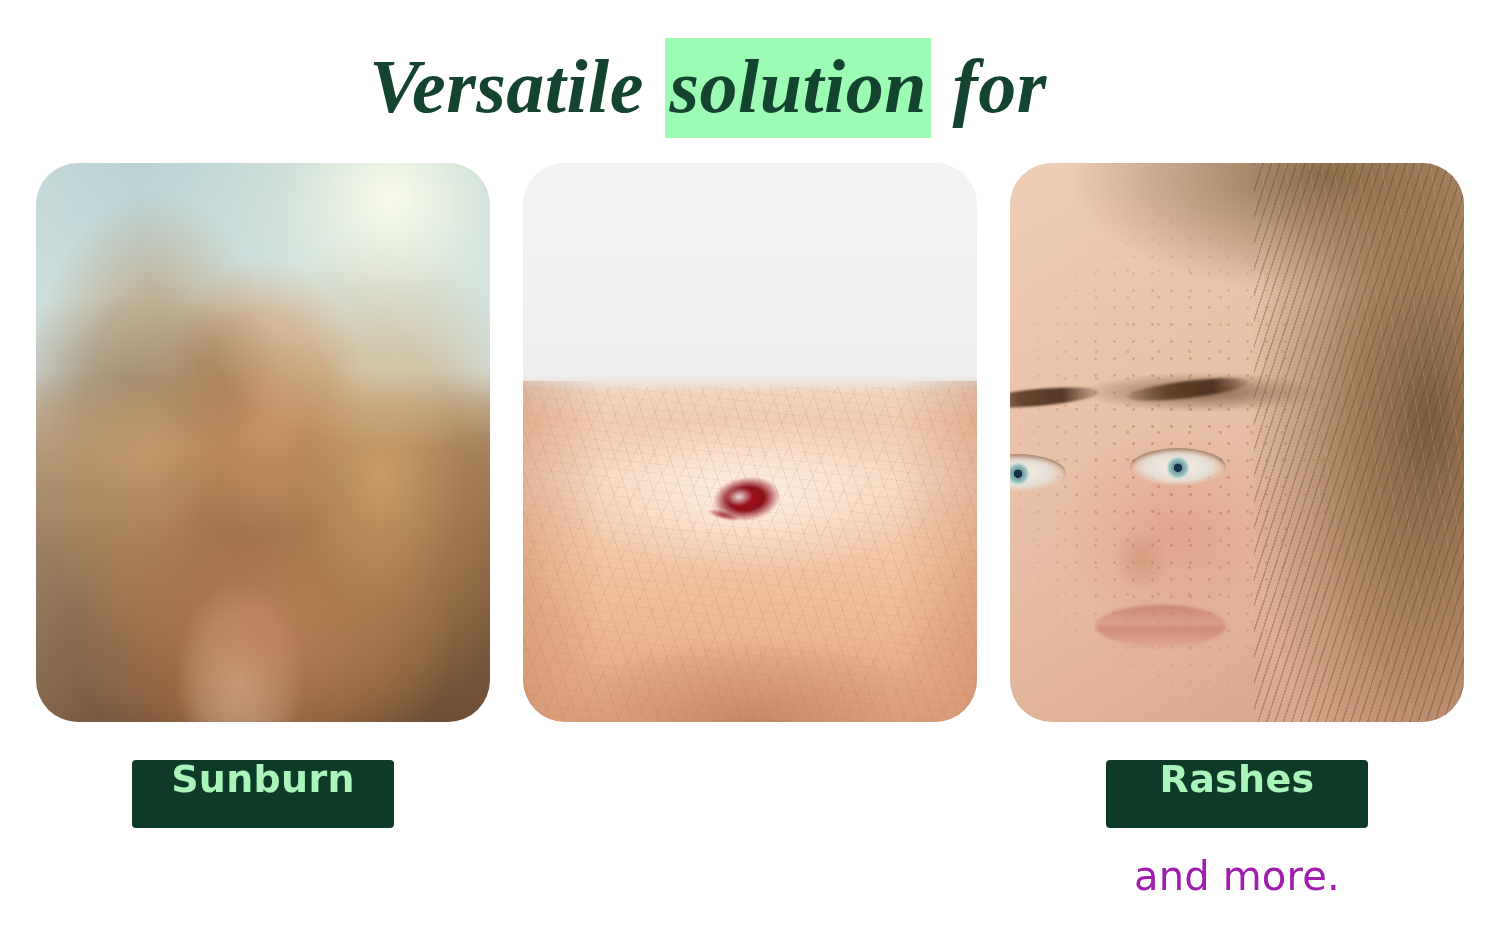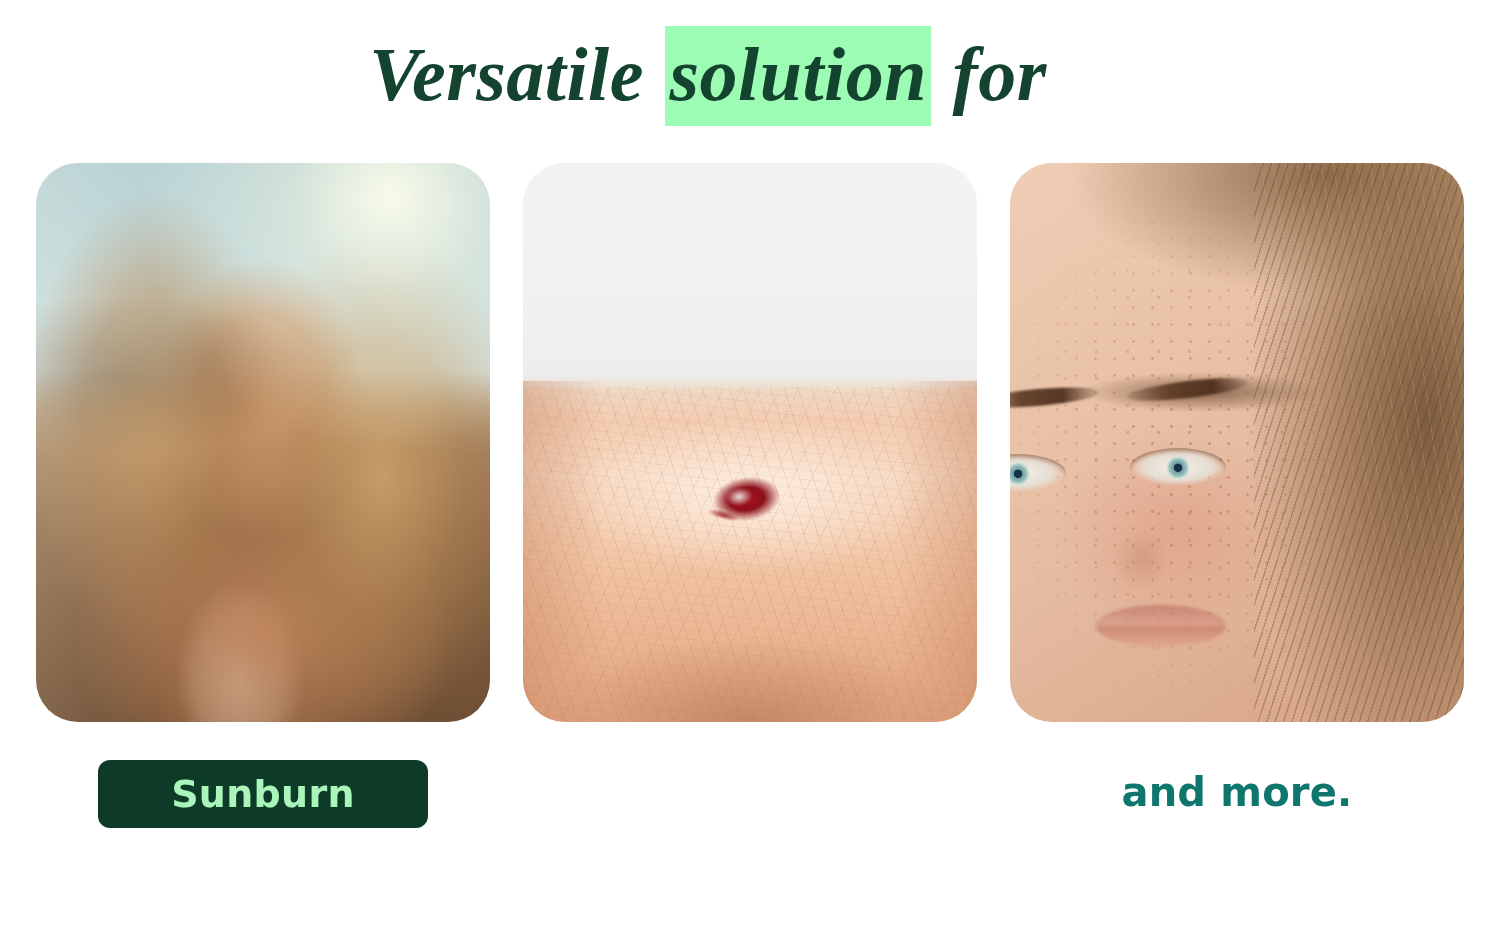--- a/index.html
+++ b/index.html
@@ -19,21 +19,21 @@
   .page {
     position: relative;
     width: 1500px;
     height: 938px;
     background: #ffffff;
   }
 
   
   .headline {
     position: absolute;
-    top: 36px;
+    top: 48px;
     left: 0;
     width: 1416px;
     text-align: center;
     font-family: "Liberation Serif", "DejaVu Serif", serif;
     font-style: italic;
     font-weight: 700;
     font-size: 76px;
     line-height: 1.0;
     color: #14432f;
     white-space: nowrap;
@@ -254,45 +254,44 @@
     justify-content: space-between;
     align-items: flex-start;
   }
   .label-col {
     width: 454px;
     display: flex;
     flex-direction: column;
     align-items: center;
   }
   .pill {
-    width: 330px;
+    width: 262px;
     height: 68px;
-    border-radius: 12px;
+    border-radius: 4px;
     background: #0d3b27;
     display: flex;
-    align-items: center;
     justify-content: center;
     box-sizing: border-box;
     cursor: pointer;
   }
   .pill-text {
     color: #a9f5ba;
     font-family: "DejaVu Sans", "Liberation Sans", sans-serif;
     font-size: 38px;
     font-weight: 600;
     line-height: 1;
     letter-spacing: 0.3px;
     white-space: nowrap;
   }
   .and-more {
-    margin-top: 12px;
-    color: #0f766e;
+    margin-top: 28px;
+    color: #a21caf;
     font-family: "DejaVu Sans", "Liberation Sans", sans-serif;
     font-size: 40px;
-    font-weight: 700;
+    font-weight: 400;
     line-height: 1;
     letter-spacing: 0.2px;
     white-space: nowrap;
   }
 </style>
 </head>
 <body>
 
 <div class="page">
 
@@ -335,18 +334,21 @@
   <div class="labels">
 
     <div class="label-col">
       <div class="pill">
         <span class="pill-text">Sunburn</span>
       </div>
     </div>
 
 
     <div class="label-col">
+      <div class="pill">
+        <span class="pill-text">Rashes</span>
+      </div>
       <div class="and-more">and more.</div>
     </div>
 
   </div>
 
 </div>
 
 </body></html>

